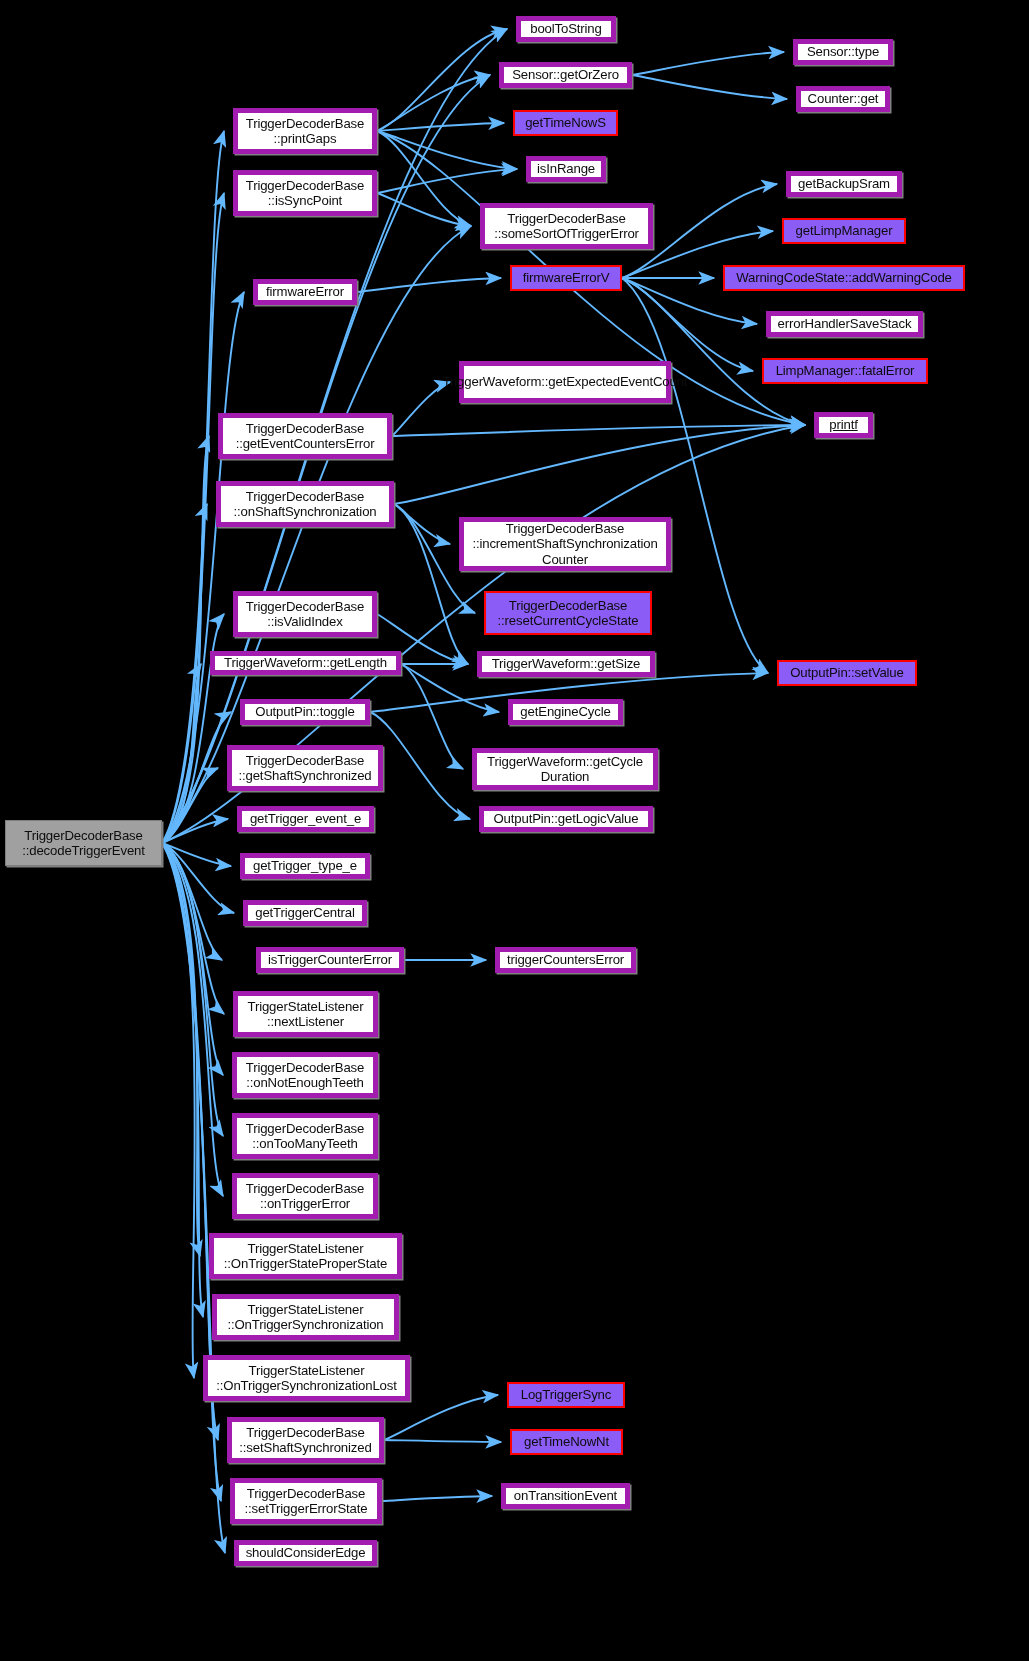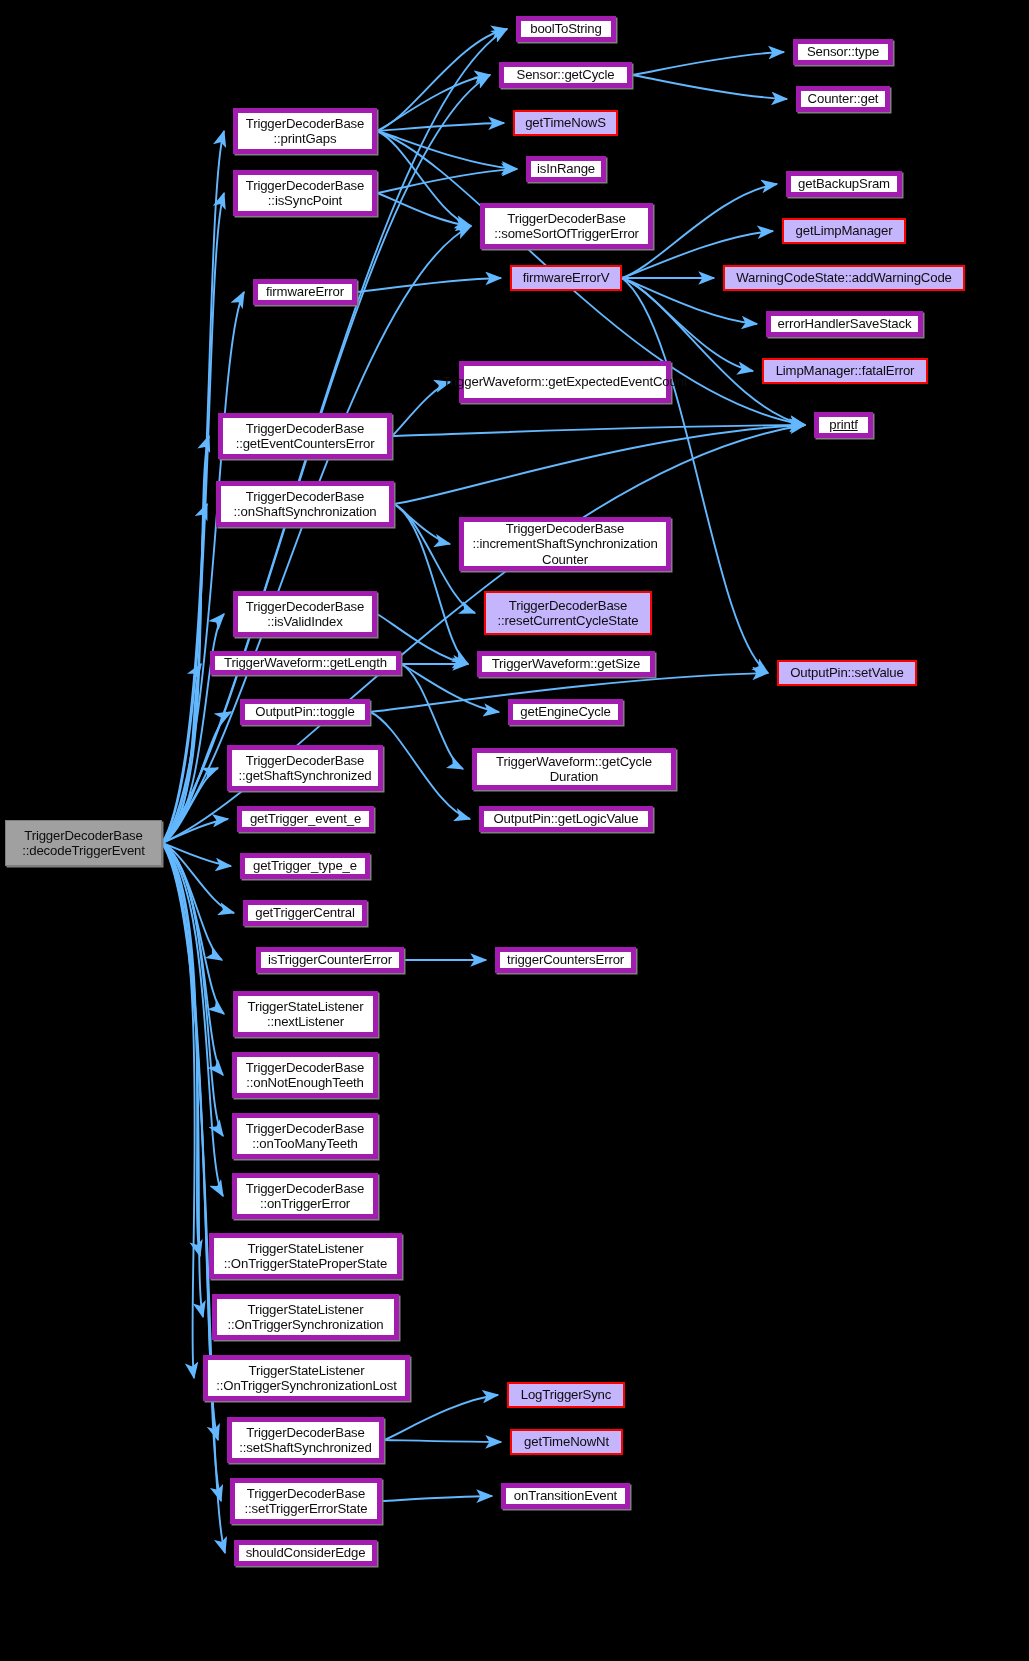--- a/index.html
+++ b/index.html
@@ -35,21 +35,21 @@
     color: #0d0d0d;
     letter-spacing: -0.15px;
     background: #ffffff;
     border: 5px solid #a21caf;
     box-shadow: 1.5px 1.5px 0 0 #808080;
     white-space: pre-line;
     padding: 0 3px;
     z-index: 5;
   }
   .node-box.red {
-    background: #c4b5fd;
+    background: #8b5cf6;
     border: 2px solid #ff0000;
     box-shadow: none;
   }
   .node-box.current {
     background: #a0a0a0;
     border: 1px solid #7f7f7f;
     box-shadow: 1.5px 1.5px 0 0 #808080;
   }
 </style>
 </head>
@@ -161,35 +161,35 @@
       <div class="node-box" style="left: 212px; top: 1294px; width: 187px; height: 46px;">TriggerStateListener
 ::OnTriggerSynchronization</div>
       <div class="node-box" style="left: 203px; top: 1355px; width: 207px; height: 46px;">TriggerStateListener
 ::OnTriggerSynchronizationLost</div>
       <div class="node-box" style="left: 227px; top: 1417px; width: 157px; height: 46px;">TriggerDecoderBase
 ::setShaftSynchronized</div>
       <div class="node-box" style="left: 230px; top: 1478px; width: 152px; height: 46px;">TriggerDecoderBase
 ::setTriggerErrorState</div>
       <div class="node-box" style="left: 234px; top: 1540px; width: 143px; height: 26px;">shouldConsiderEdge</div>
       <div class="node-box" style="left: 516px; top: 16px; width: 100px; height: 26px;">boolToString</div>
-      <div class="node-box" style="left: 499px; top: 62px; width: 133px; height: 26px;">Sensor::getCycle</div>
+      <div class="node-box" style="left: 499px; top: 62px; width: 133px; height: 26px;">Sensor::getOrZero</div>
       <div class="node-box red" style="left: 513px; top: 110px; width: 105px; height: 26px;">getTimeNowS</div>
       <div class="node-box" style="left: 526px; top: 156px; width: 80px; height: 26px;">isInRange</div>
       <div class="node-box" style="left: 480px; top: 203px; width: 173px; height: 46px;">TriggerDecoderBase
 ::someSortOfTriggerError</div>
       <div class="node-box red" style="left: 510px; top: 265px; width: 112px; height: 26px;">firmwareErrorV</div>
       <div class="node-box" style="left: 459px; top: 361px; width: 212px; height: 42px;">TriggerWaveform::getExpectedEventCount</div>
       <div class="node-box" style="left: 459px; top: 517px; width: 212px; height: 54px;">TriggerDecoderBase
 ::incrementShaftSynchronization
 Counter</div>
       <div class="node-box red" style="left: 484px; top: 591px; width: 168px; height: 44px;">TriggerDecoderBase
 ::resetCurrentCycleState</div>
       <div class="node-box" style="left: 477px; top: 651px; width: 178px; height: 26px;">TriggerWaveform::getSize</div>
       <div class="node-box" style="left: 508px; top: 699px; width: 115px; height: 26px;">getEngineCycle</div>
-      <div class="node-box" style="left: 472px; top: 748px; width: 204px; height: 42px;">TriggerWaveform::getCycle
+      <div class="node-box" style="left: 472px; top: 748px; width: 186px; height: 42px;">TriggerWaveform::getCycle
 Duration</div>
       <div class="node-box" style="left: 479px; top: 806px; width: 174px; height: 26px;">OutputPin::getLogicValue</div>
       <div class="node-box" style="left: 495px; top: 947px; width: 141px; height: 26px;">triggerCountersError</div>
       <div class="node-box red" style="left: 507px; top: 1382px; width: 118px; height: 26px;">LogTriggerSync</div>
       <div class="node-box red" style="left: 510px; top: 1429px; width: 113px; height: 26px;">getTimeNowNt</div>
       <div class="node-box" style="left: 501px; top: 1483px; width: 129px; height: 26px;">onTransitionEvent</div>
       <div class="node-box" style="left: 793px; top: 39px; width: 100px; height: 26px;">Sensor::type</div>
       <div class="node-box" style="left: 796px; top: 86px; width: 94px; height: 26px;">Counter::get</div>
       <div class="node-box" style="left: 786px; top: 171px; width: 116px; height: 26px;">getBackupSram</div>
       <div class="node-box red" style="left: 782px; top: 218px; width: 124px; height: 26px;">getLimpManager</div>

